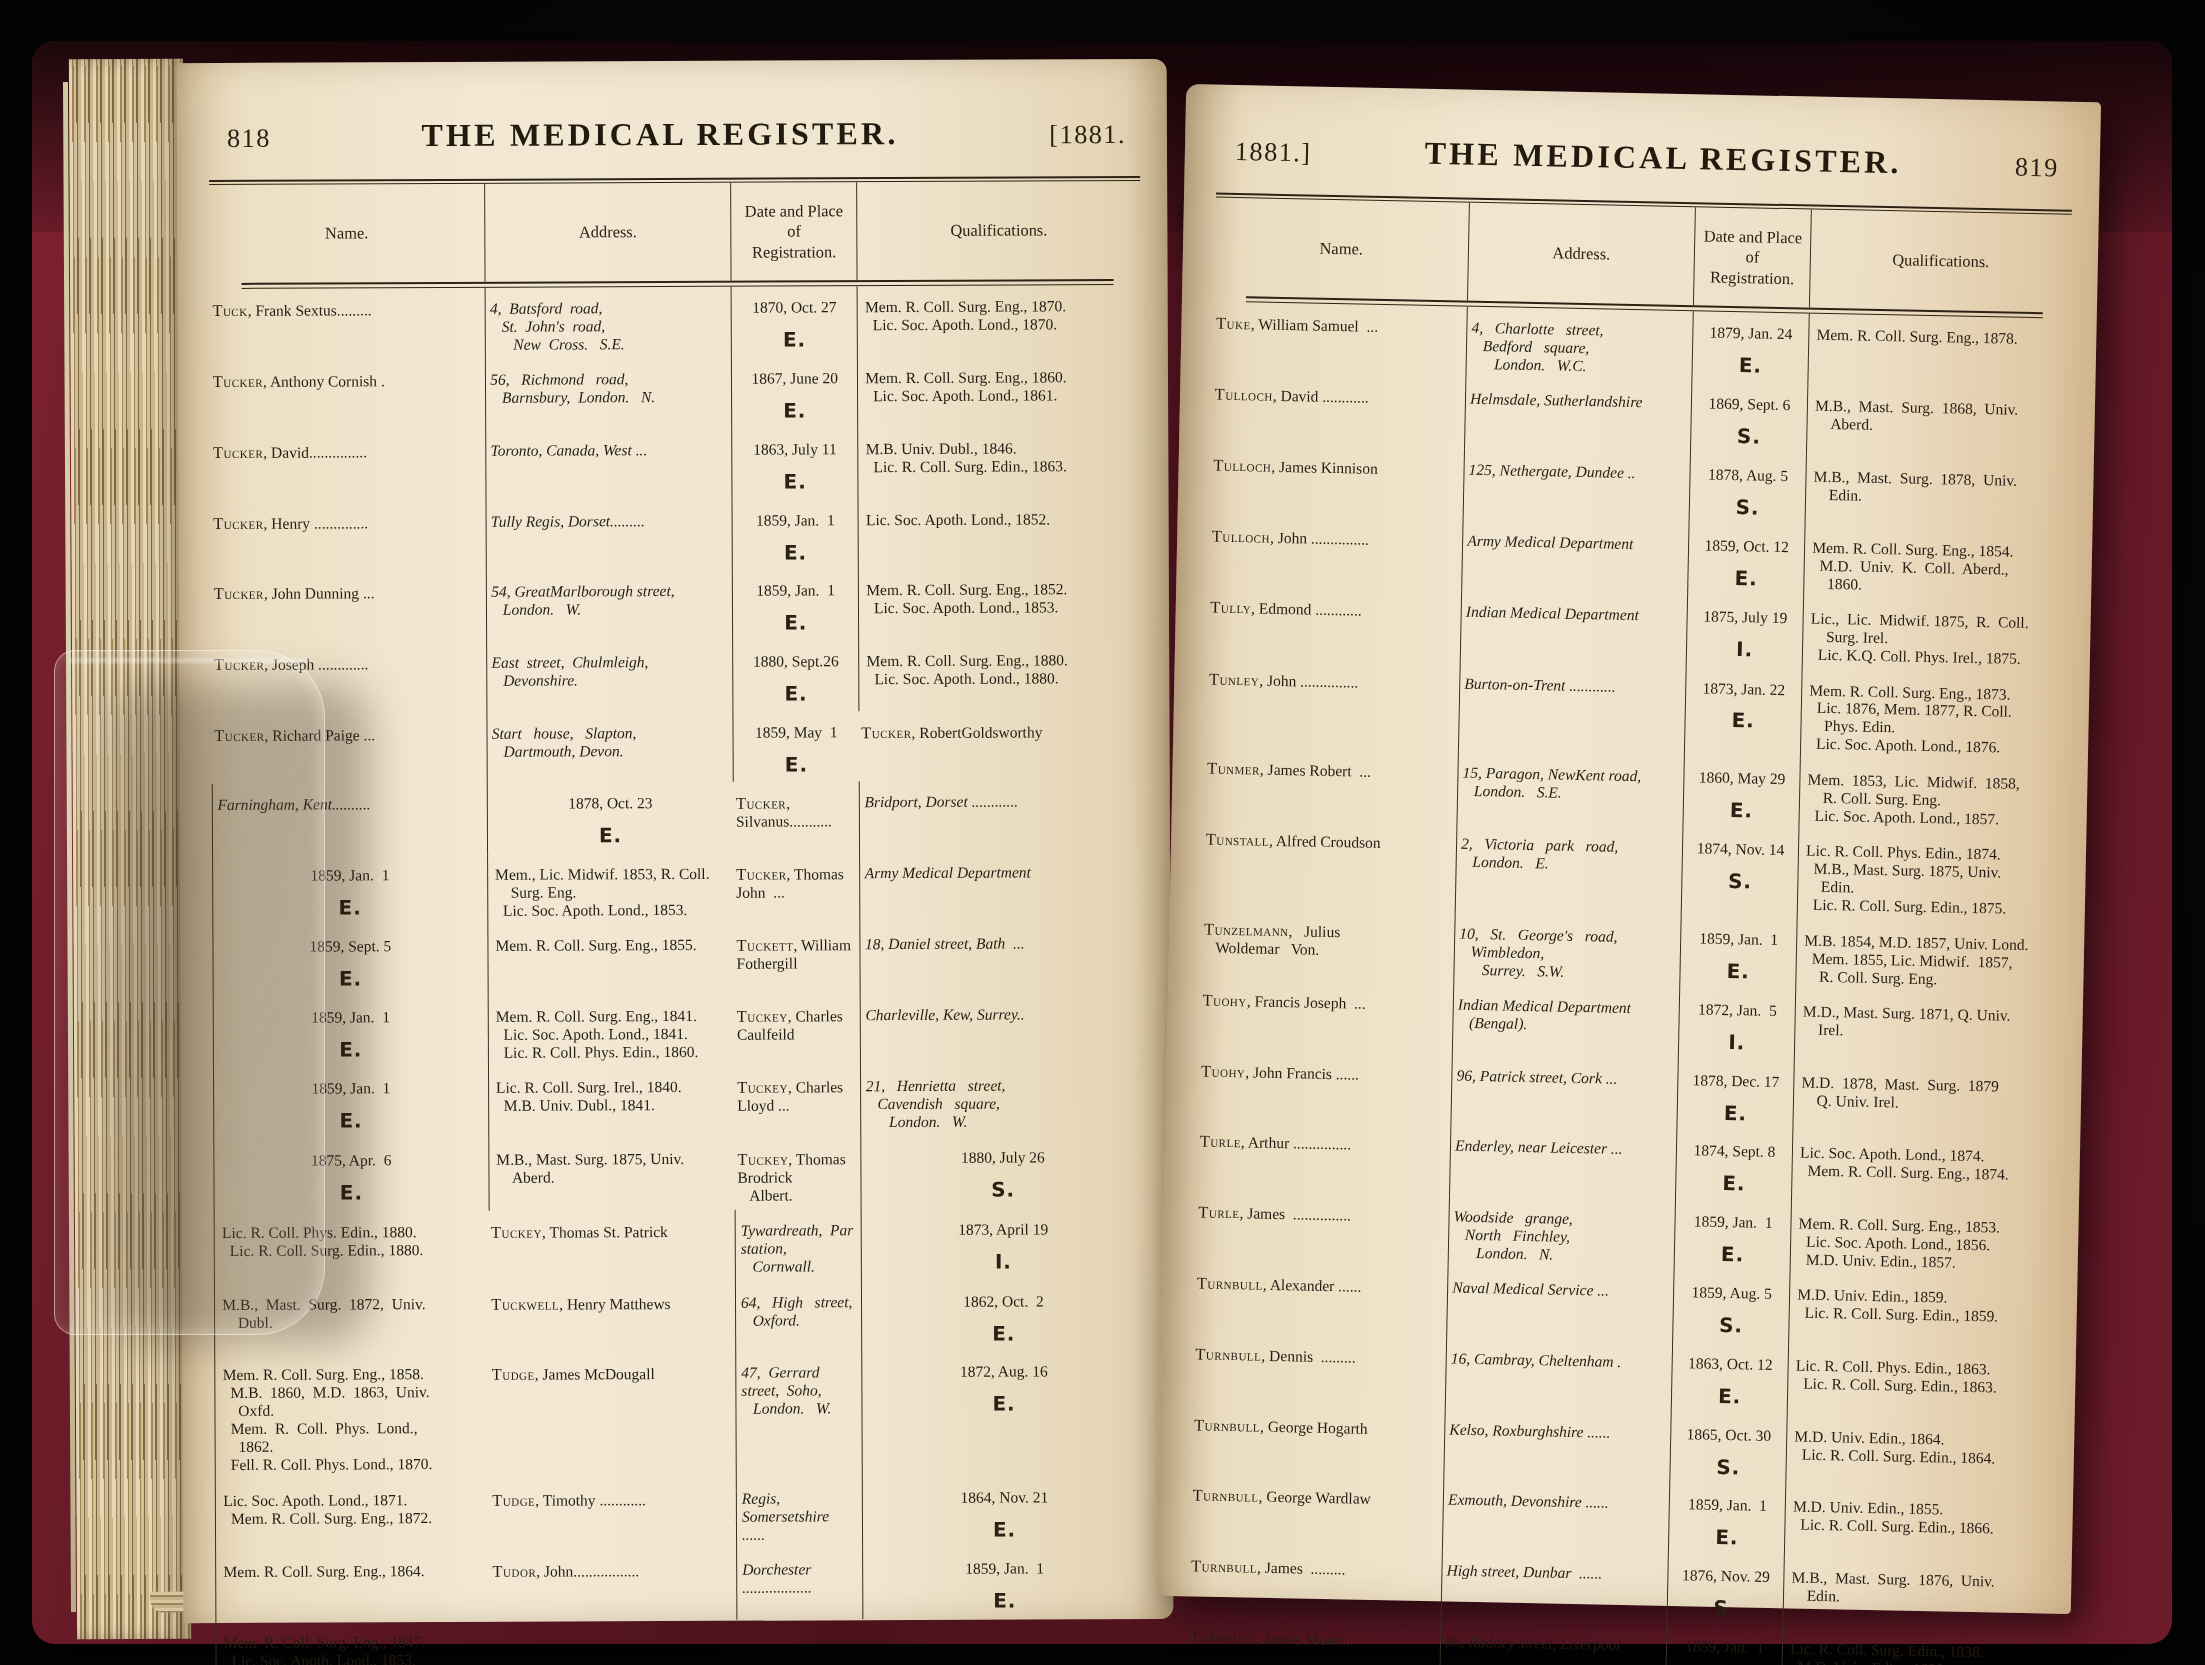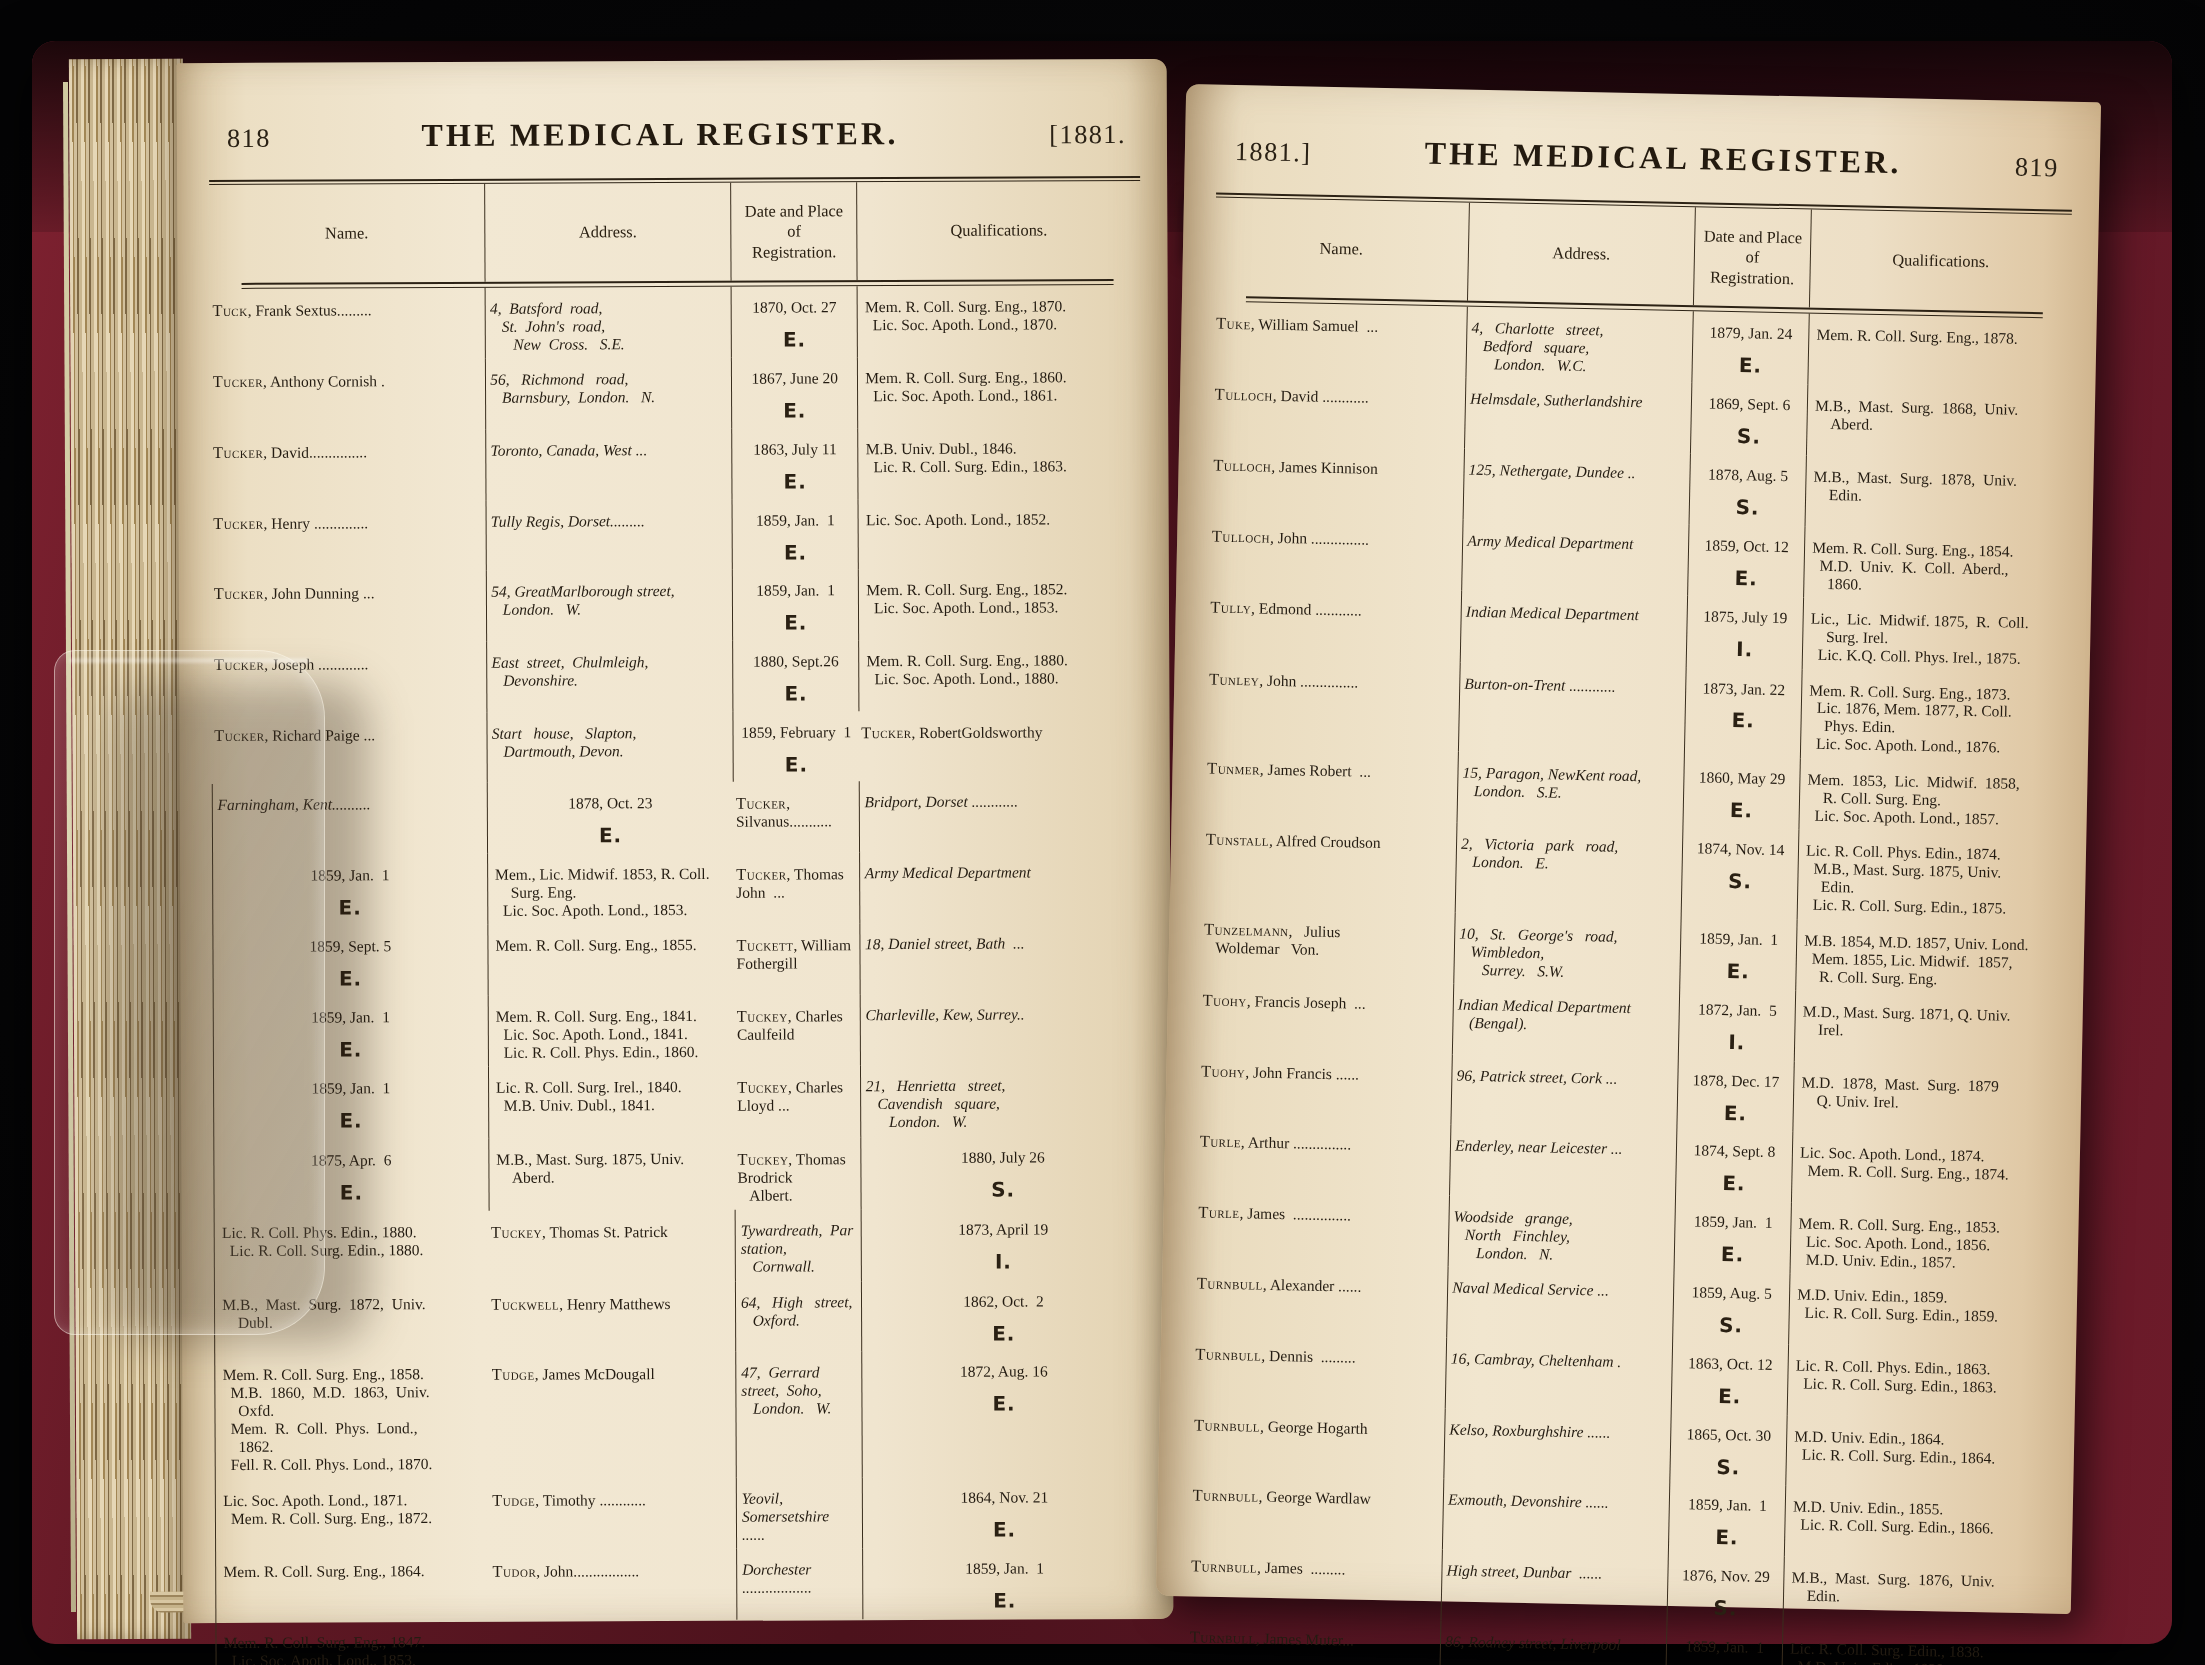--- a/index.html
+++ b/index.html
@@ -130,21 +130,21 @@
   Lic. Soc. Apoth. Lond., 1853.</div>
           <div class="cell name c1"><span class="surname">Tucker</span>, Joseph .............</div>
           <div class="cell addr c2">East  street,  Chulmleigh,
    Devonshire.</div>
           <div class="cell date c3"><span>1880, Sept.26</span><span class="place">E.</span></div>
           <div class="cell qual c4">Mem. R. Coll. Surg. Eng., 1880.
   Lic. Soc. Apoth. Lond., 1880.</div>
           <div class="cell name c1"><span class="surname">Tucker</span>, Richard Paige ...</div>
           <div class="cell addr c2">Start   house,   Slapton,
    Dartmouth, Devon.</div>
-          <div class="cell date c3"><span>1859, February  1</span><span class="place">E.</span></div>
+          <div class="cell date c3"><span>1859, May  1</span><span class="place">E.</span></div>
           <div class="cell name c1"><span class="surname">Tucker</span>, RobertGoldsworthy</div>
           <div class="cell addr c2">Farningham, Kent..........</div>
           <div class="cell date c3"><span>1878, Oct. 23</span><span class="place">E.</span></div>
           <div class="cell name c1"><span class="surname">Tucker</span>, Silvanus...........</div>
           <div class="cell addr c2">Bridport, Dorset ............</div>
           <div class="cell date c3"><span>1859, Jan.  1</span><span class="place">E.</span></div>
           <div class="cell qual c4">Mem., Lic. Midwif. 1853, R. Coll.
     Surg. Eng.
   Lic. Soc. Apoth. Lond., 1853.</div>
           <div class="cell name c1"><span class="surname">Tucker</span>, Thomas John  ...</div>
@@ -190,21 +190,21 @@
   Mem.  R.  Coll.  Phys.  Lond.,
     1862.
   Fell. R. Coll. Phys. Lond., 1870.</div>
           <div class="cell name c1"><span class="surname">Tudge</span>, James McDougall</div>
           <div class="cell addr c2">47,  Gerrard  street,  Soho,
    London.   W.</div>
           <div class="cell date c3"><span>1872, Aug. 16</span><span class="place">E.</span></div>
           <div class="cell qual c4">Lic. Soc. Apoth. Lond., 1871.
   Mem. R. Coll. Surg. Eng., 1872.</div>
           <div class="cell name c1"><span class="surname">Tudge</span>, Timothy ............</div>
-          <div class="cell addr c2">Yeovil, Somersetshire ......</div>
+          <div class="cell addr c2">Regis, Somersetshire ......</div>
           <div class="cell date c3"><span>1864, Nov. 21</span><span class="place">E.</span></div>
           <div class="cell qual c4">Mem. R. Coll. Surg. Eng., 1864.</div>
           <div class="cell name c1"><span class="surname">Tudor</span>, John.................</div>
           <div class="cell addr c2">Dorchester  ..................</div>
           <div class="cell date c3"><span>1859, Jan.  1</span><span class="place">E.</span></div>
           <div class="cell qual c4">Mem. R. Coll. Surg. Eng., 1847.
   Lic. Soc. Apoth. Lond., 1853.</div>
         </div>
     </div>
   </div>

